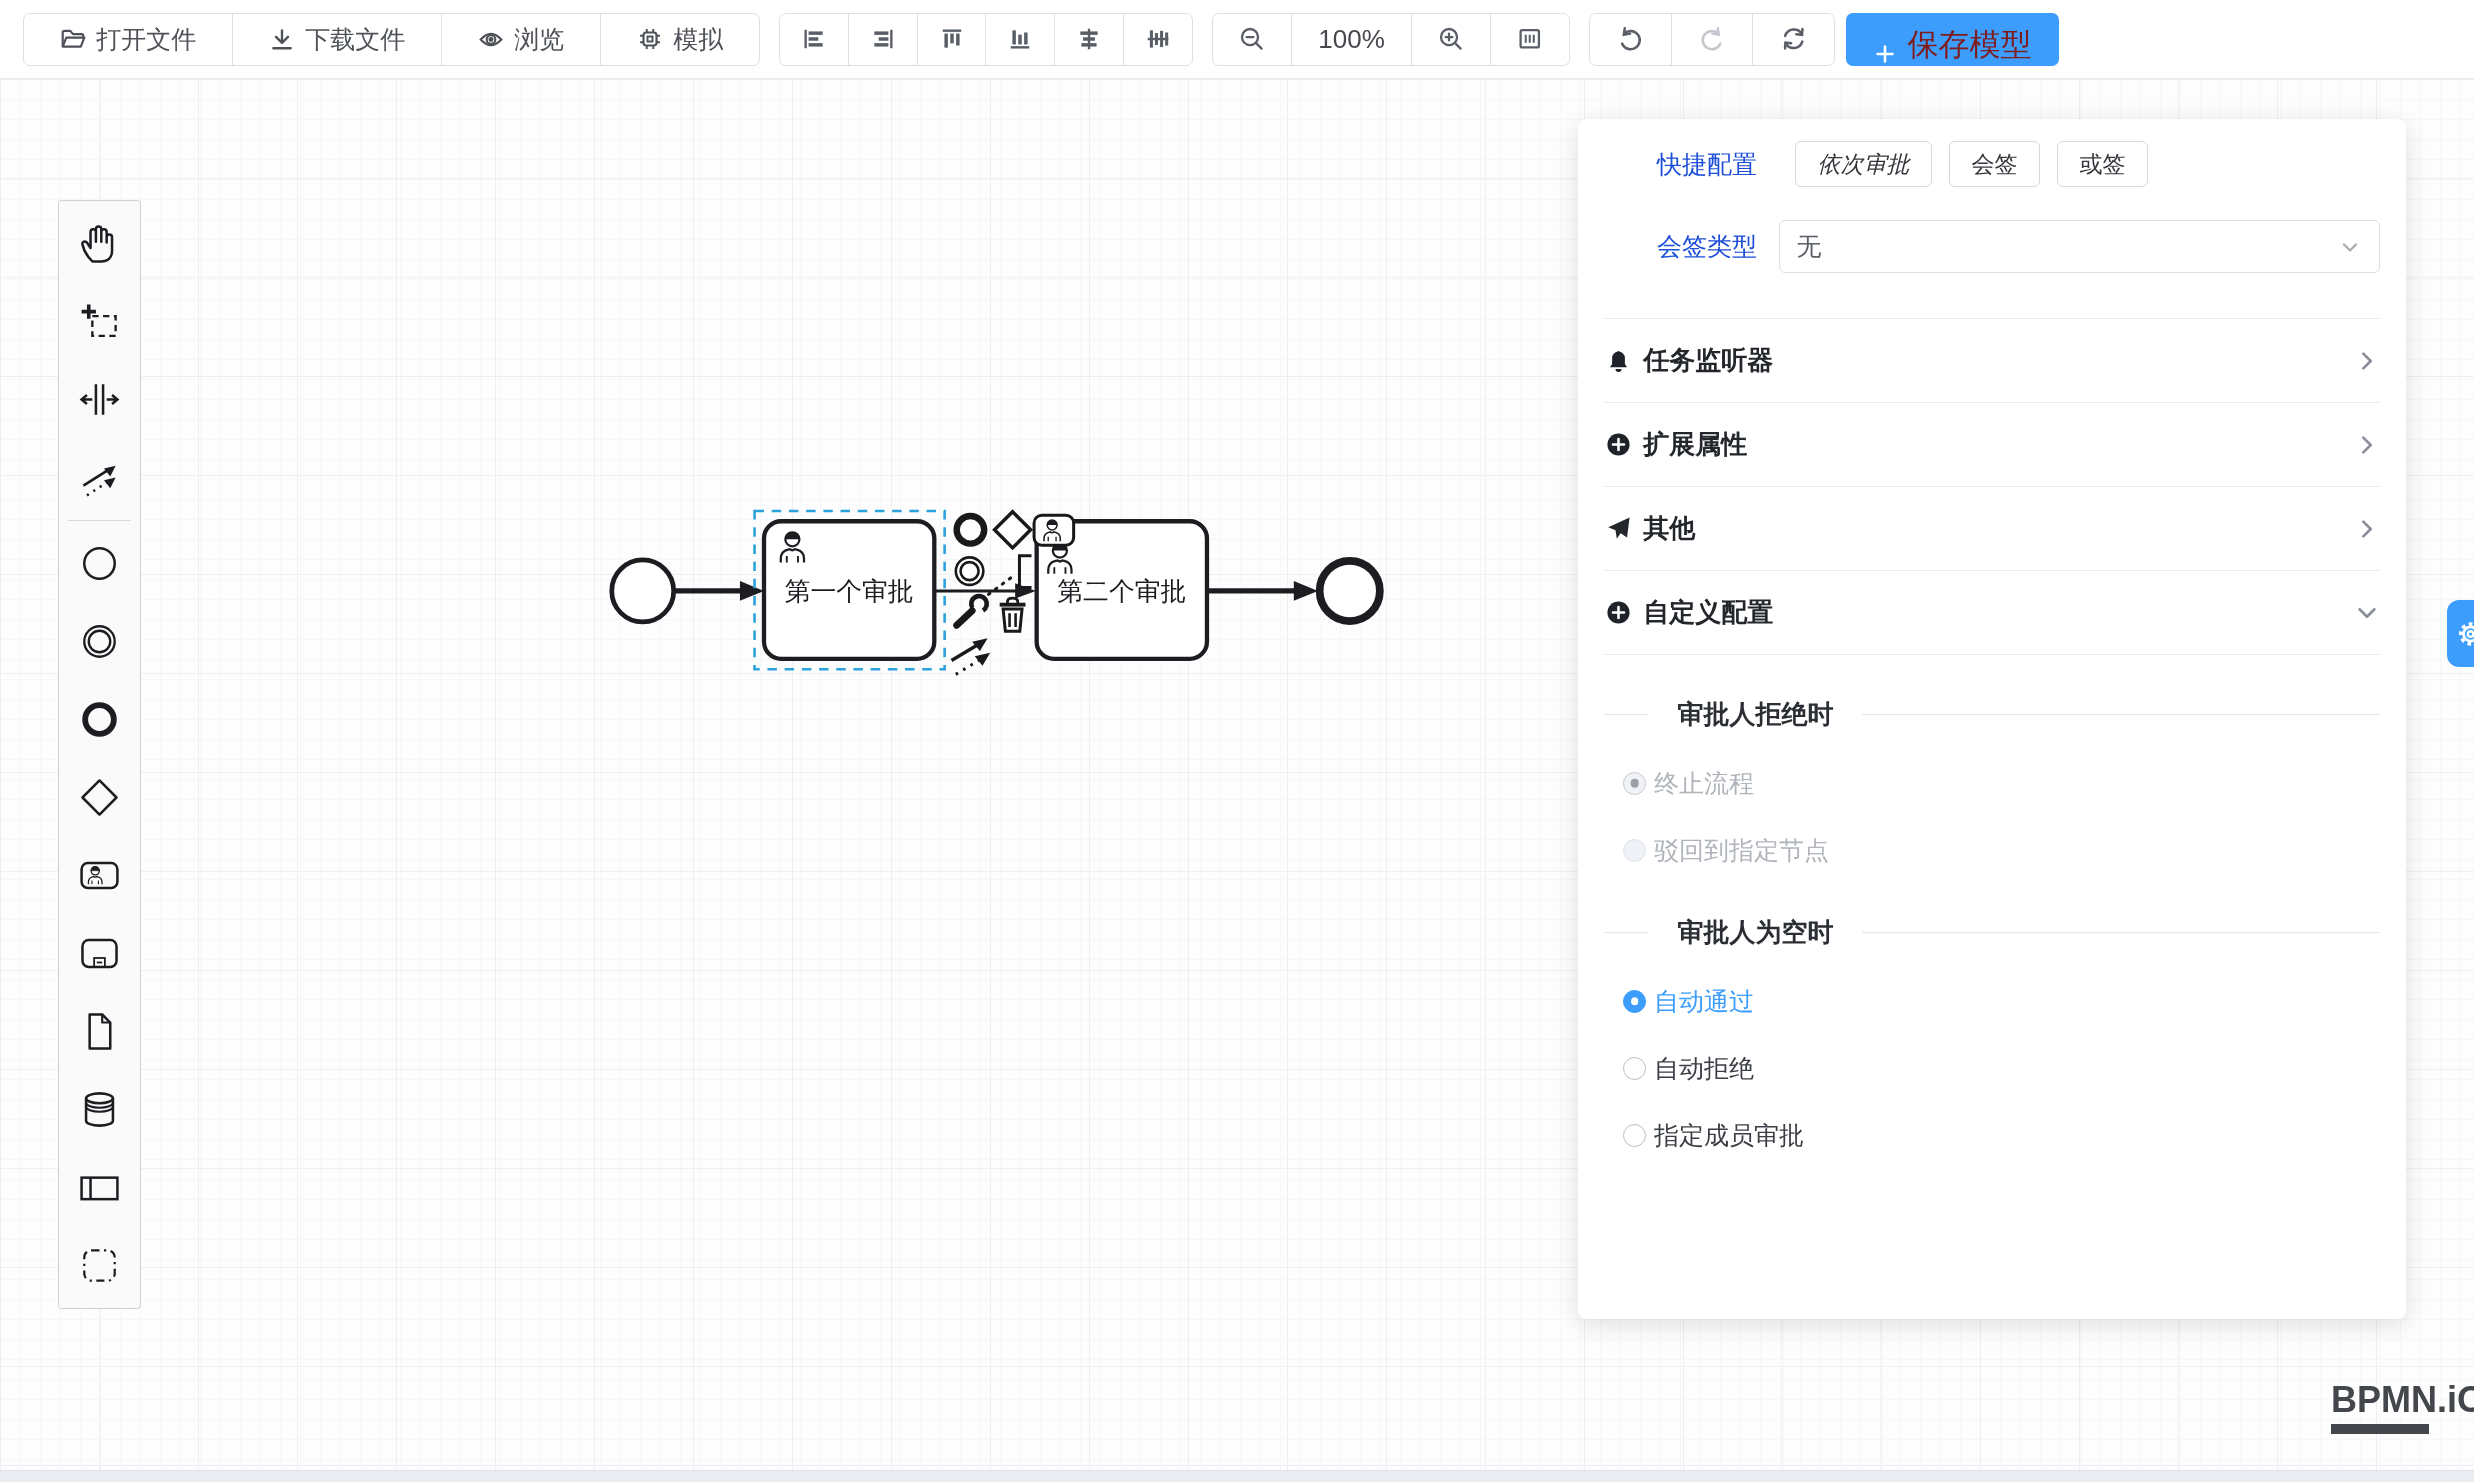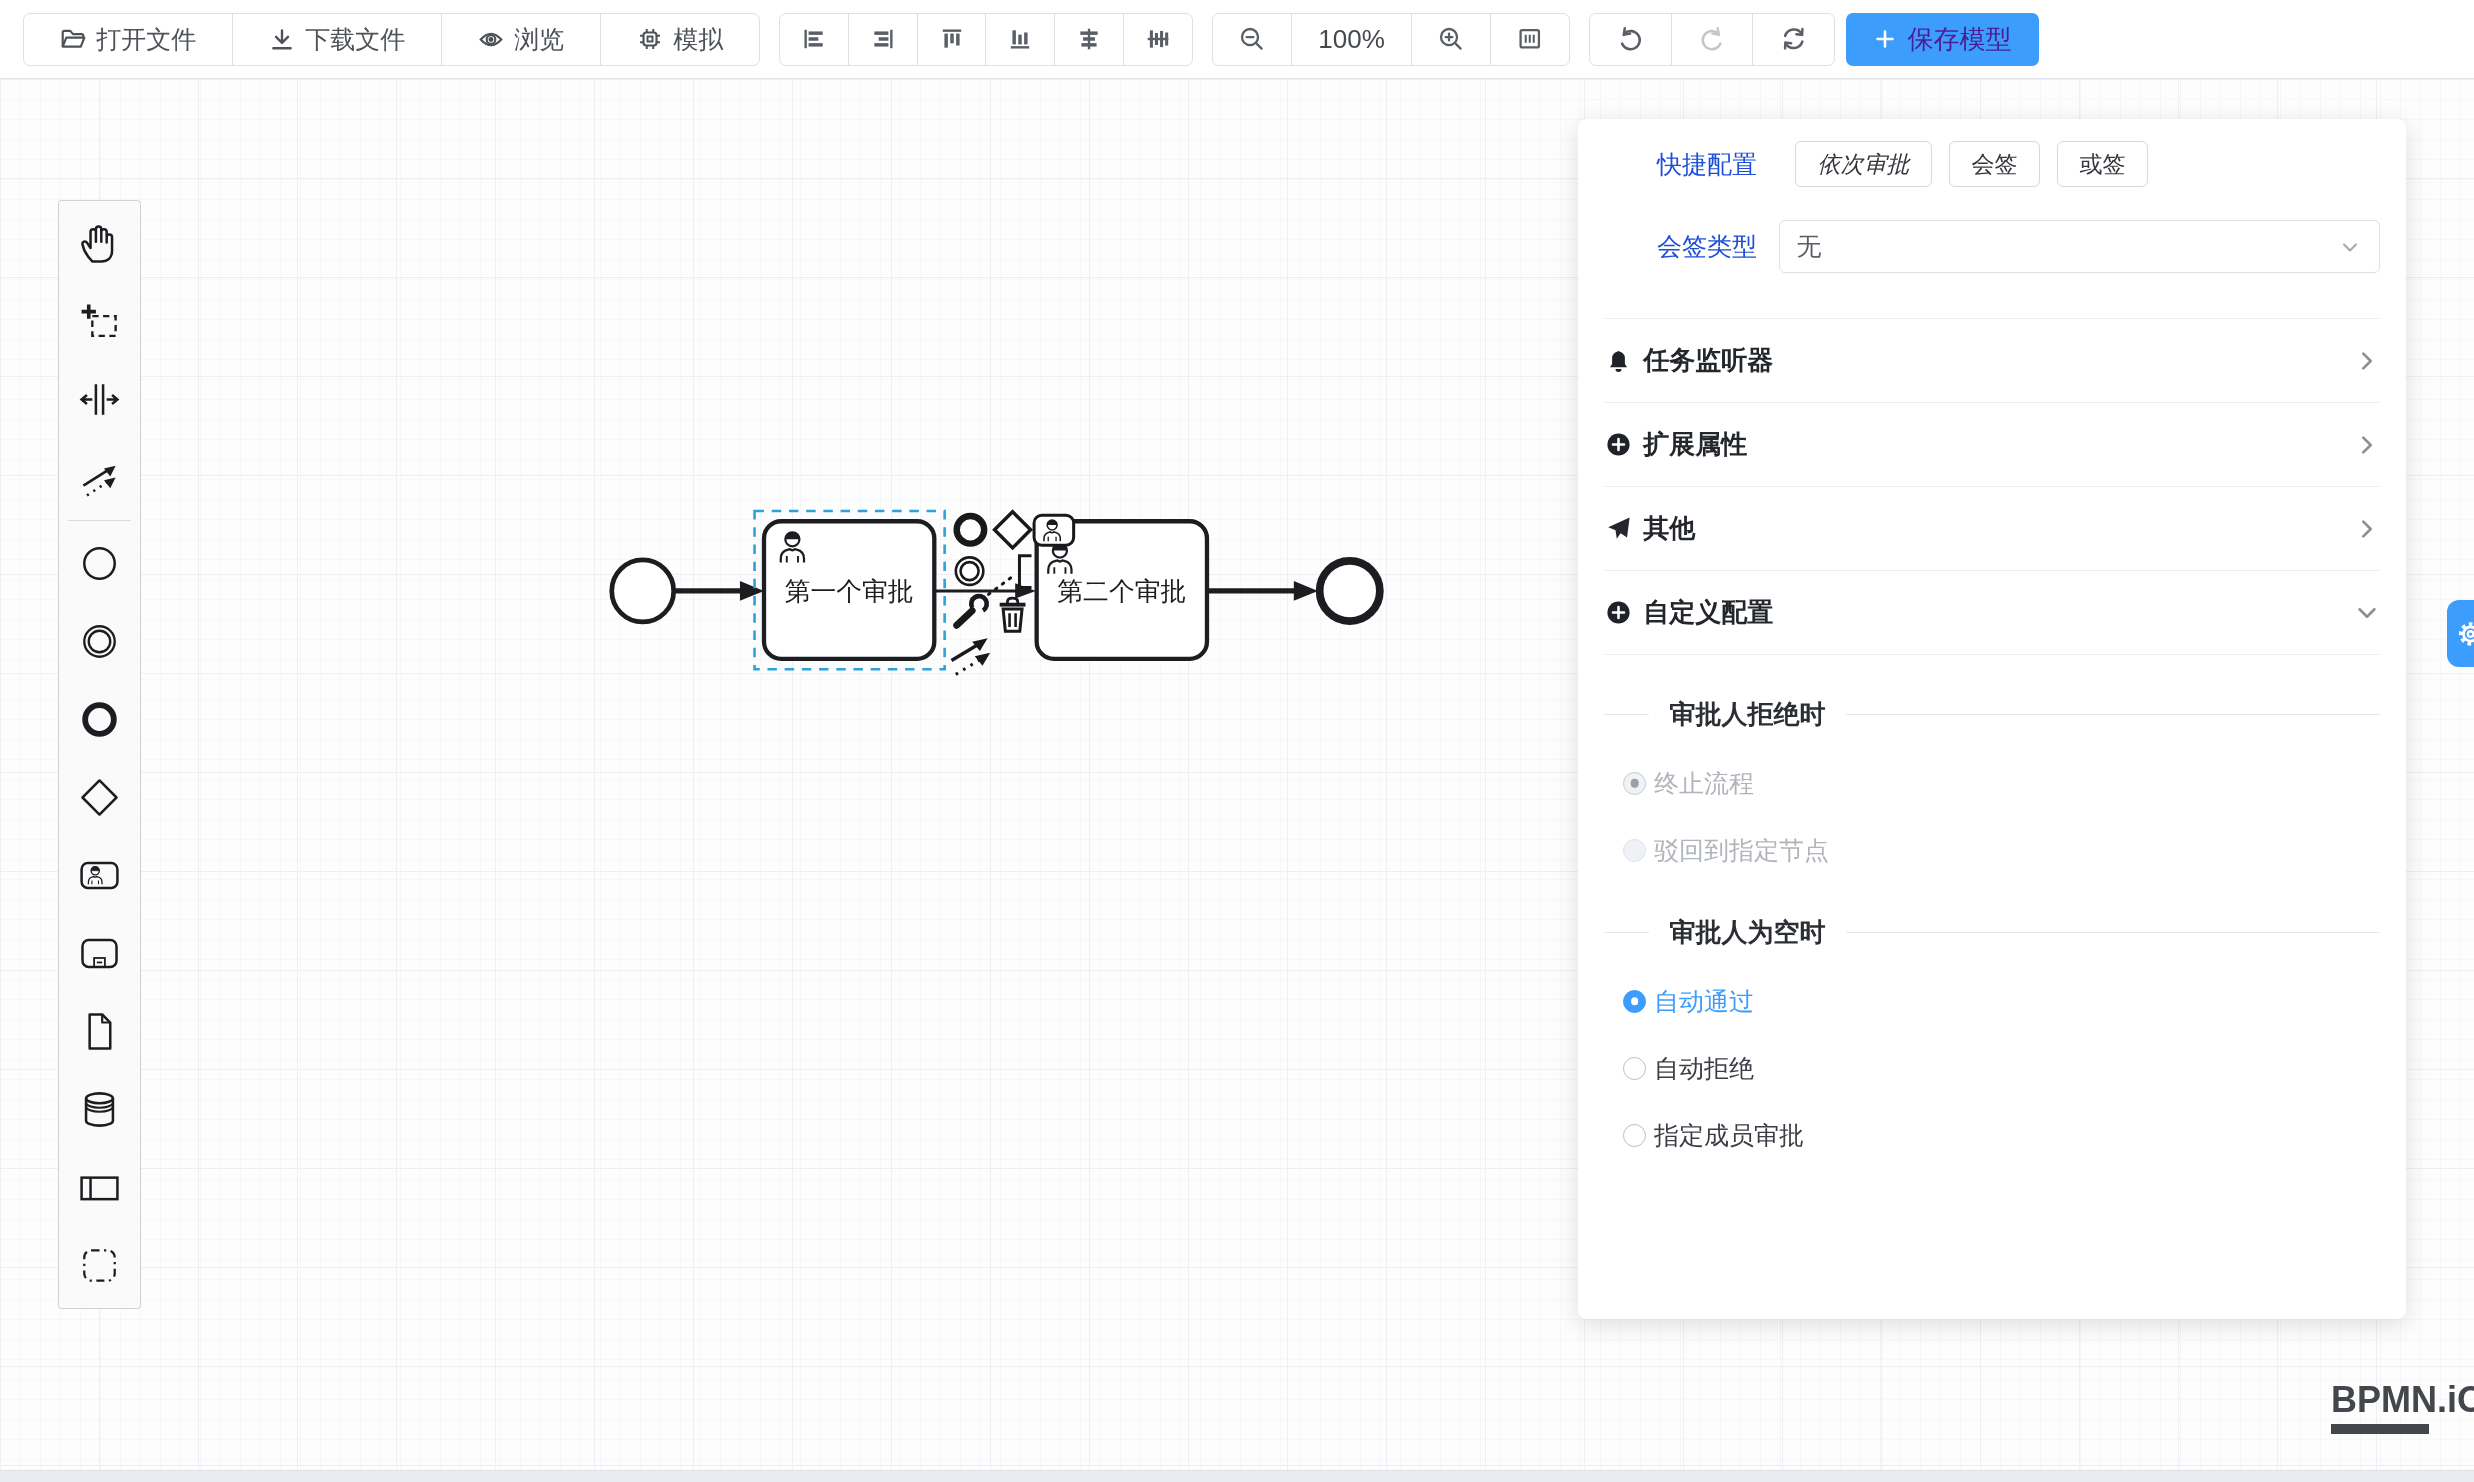--- a/index.html
+++ b/index.html
@@ -14,21 +14,21 @@
   .tbtn{height:53px;background:#fff;border:1.3px solid #dcdfe6;margin-left:-1.3px;
         display:flex;align-items:center;justify-content:center;gap:10.3px;
         font-size:25px;color:#4e5258;padding:0 36px;cursor:pointer;box-sizing:border-box;font-family:inherit;}
   .tgroup .tbtn:first-child{border-radius:6.9px 0 0 6.9px;margin-left:0;}
   .tgroup .tbtn:last-child{border-radius:0 6.9px 6.9px 0;}
   .tgroup .tbtn:only-child{border-radius:6.9px;}
   .tbtn.icon-only{width:70px;padding:0;}
   .tbtn.zoombtn{width:80px;padding:0;}
   .tbtn.zoomlevel{width:122px;padding:0;font-size:26px;color:#45484d;}
   .save-btn{margin-left:10.3px;height:53px;padding:0 27.5px;background:#3d9dfc;border:none;border-radius:6.9px;
-            color:#4c1d95;font-size:26px;display:flex;align-items:center;gap:10.3px;cursor:pointer;font-family:inherit;}
+            color:#7f1d1d;font-size:31px;display:flex;align-items:flex-end;gap:10.3px;cursor:pointer;font-family:inherit;}
   .ticon{display:block;}
 
   
   .canvas{position:absolute;left:0;top:79px;width:2475px;height:1403px;background:#fdfdfe;
     background-image:
       linear-gradient(to right,#edeff3 0.9px,transparent 0.9px),
       linear-gradient(to bottom,#edeff3 0.9px,transparent 0.9px),
       linear-gradient(to right,#f6f7f9 0.9px,transparent 0.9px),
       linear-gradient(to bottom,#f6f7f9 0.9px,transparent 0.9px);
     background-size:99px 99px,99px 99px,20px 20px,20px 20px;}
@@ -58,21 +58,21 @@
   .type-row{margin-top:33px;}
   .select{margin-left:21.5px;flex:1;height:53px;border:1.3px solid #dcdfe6;border-radius:6px;
           display:flex;align-items:center;padding:0 17px;font-size:25px;color:#5a5e66;cursor:pointer;box-sizing:border-box;}
   .select .chev{margin-left:auto;}
   .sections{margin-top:45px;}
   .sec-row{height:83px;display:flex;align-items:center;gap:10.3px;border-top:1.3px solid #ebedf0;
            font-size:26px;font-weight:600;color:#23262b;cursor:pointer;}
   .sec-row:last-child{border-bottom:1.3px solid #ebedf0;}
   .sec-row .chev{margin-left:auto;}
 
-  .div-title{display:flex;align-items:center;height:36px;}
+  .div-title{display:flex;align-items:center;height:36px;gap:8px;}
   .div-title .shortline{width:45px;border-top:1.3px solid #e3e6ea;}
   .div-title .longline{flex:1;border-top:1.3px solid #e3e6ea;}
   .div-title .dt-text{margin:0 20.6px;font-size:26px;font-weight:700;color:#2b2e33;}
   .mt48{margin-top:41px;} .mt55{margin-top:47px;}
 
   .radio-row{display:flex;align-items:center;margin-top:33px;padding-left:19px;height:34px;cursor:pointer;}
   .radio-row.first{margin-top:34px;}
   .r{width:23px;height:23px;border-radius:50%;box-sizing:border-box;position:relative;flex:none;}
   .r::after{content:"";position:absolute;border-radius:50%;left:50%;top:50%;transform:translate(-50%,-50%);}
   .r-dis-on{background:#f0f2f6;border:1.7px solid #c6c9cf;}

